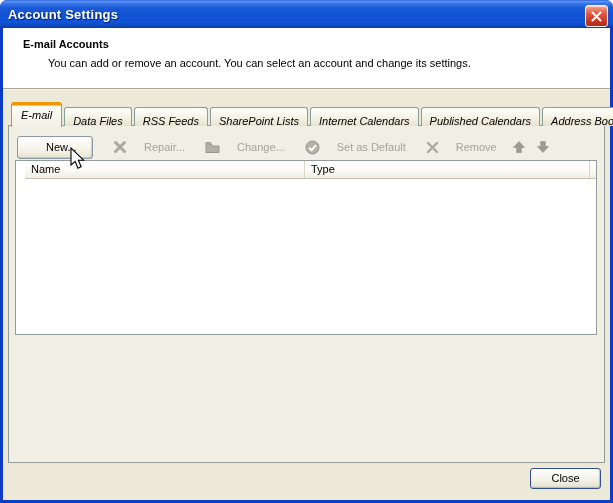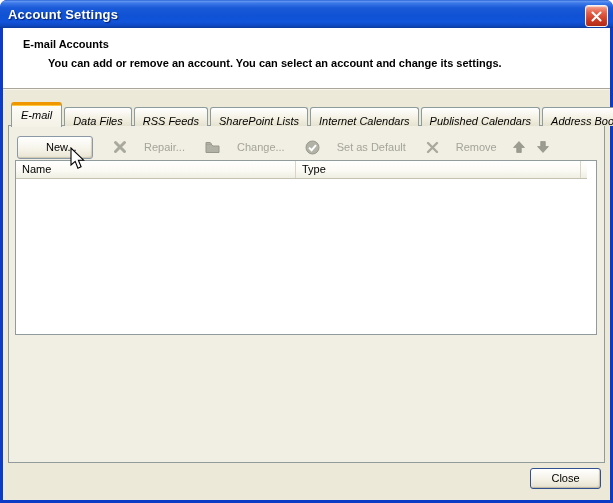--- a/index.html
+++ b/index.html
@@ -36,21 +36,21 @@
   
   .client { width:607px; height:472px; background:#ece9d8; position:relative; }
 
   .banner {
     height:61px; background:#ffffff;
     border-bottom:1px solid #aaa69a;
     box-shadow:0 1px 0 #f7f5ec;
     padding:10px 17px 0 20px;
   }
   .banner-title { font-size:11px; font-weight:bold; color:#000; }
-  .banner-desc  { font-size:11px; color:#000; margin:7px 0 0 25px;font-weight:bold; }
+  .banner-desc  { font-size:11px; color:#000; margin:7px 0 0 25px; }
 
   
   .tabs { display:flex; align-items:flex-end; margin:12px 5px -1px 8px; height:25px; position:relative; z-index:3;font-style:italic; }
   .tab {
     height:19px; margin-right:2px; padding:4px 8px;
     font-size:11px; line-height:18px; color:#000;
     background:linear-gradient(180deg,#ffffff 0%,#f3f0e2 60%,#e6e2d0 100%);
     border:1px solid #8c9b9c; border-bottom:none;
     border-radius:3px 3px 0 0;
     cursor:pointer; white-space:nowrap;
@@ -82,21 +82,21 @@
     font-size:11px; color:#000; cursor:pointer;
   }
   .tb-item { display:flex; align-items:center; gap:17px; font-size:11px; color:#a5a49a; margin-left:20px; white-space:nowrap; }
   .tb-arrow { margin-left:16px; display:flex; align-items:center; cursor:default; }
   .tb-arrow + .tb-arrow { margin-left:12px; }
 
   
   .listview {
     margin:1px 7px 0 6px; height:175px;
     border:1px solid #919b9c; background:#fff;
-    display:flex; 
+    display:flex; flex-direction:column;align-items:flex-end;
   }
   .lv-header { display:flex; height:18px; background:linear-gradient(180deg,#ffffff 0%,#faf9f2 60%,#efeee2 100%); border-bottom:1px solid #c5c2b2; }
   .lv-col { font-size:11px; color:#000; line-height:17px; padding-left:6px; border-right:1px solid #d8d5c6; cursor:pointer; }
   .lv-col-name { width:280px; }
   .lv-col-type { width:285px; }
   .lv-col-rest { flex:1; border-right:none; cursor:default; }
   .lv-body { flex:1; background:#fff; }
 
   
   .footer { position:relative; height:37px; }

